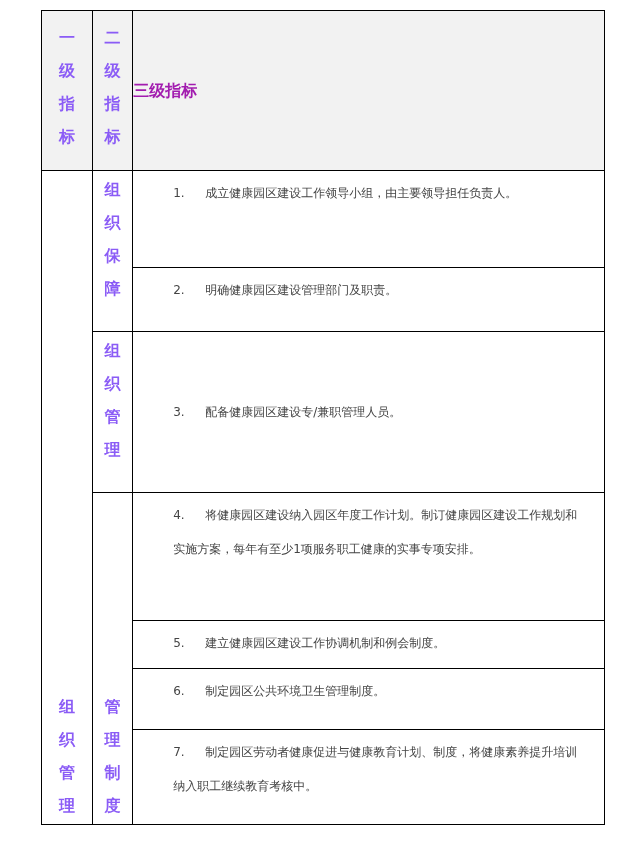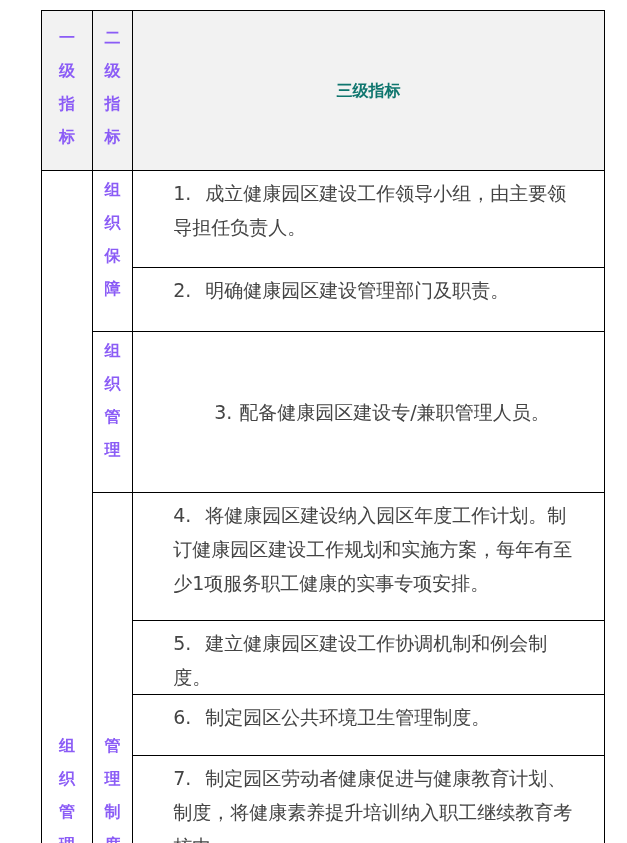--- a/index.html
+++ b/index.html
@@ -4,25 +4,25 @@
 <style>
   html, body { margin:0; padding:0; background:#ffffff; }
   body { width:627px; height:843px; overflow:hidden; position:relative;
          font-family:"DejaVu Sans","Liberation Sans",sans-serif; color:#333; }
   table { position:absolute; left:41px; top:10px; border-collapse:collapse; table-layout:fixed; width:564px; }
   td { border:1.5px solid #000; padding:0; vertical-align:top; }
   .c1 { width:51px; } .c2 { width:40px; } .c3 { width:471px; }
   .hdr td { background:#f2f2f2; height:159px; }
   .vtext { font-weight:bold; font-size:16px; line-height:33px; color:#8b5cf6; text-align:center; width:16px; margin:0 auto; word-break:break-all; }
   .hdr .vtext { padding-top:10px; }
-  .hdr-title { font-weight:bold; font-size:16px; text-align:center; line-height:159px; color:#0f766e; }
-  .item { font-size:19px; line-height:34px; padding:5px 20px 0 40px; color:#444; }
+  .hdr-title { font-weight:bold; font-size:16px; line-height:159px; color:#a21caf; }
+  .item { font-size:12px; line-height:34px; padding:5px 20px 0 40px; color:#444; }
   .num { display:inline-block; width:32px; }
   .mid { vertical-align:middle; }
-  .mid .item { padding-top:0;text-align:center; }
+  .mid .item { padding-top:0; }
   .l2 .vtext { padding-top:2px; }
   .l1 { vertical-align:bottom; }
   .l1 .vtext { padding-bottom:2px; }
 </style>
 </head>
 <body>
 
 <table>
   <colgroup>
       <col class="c1">

